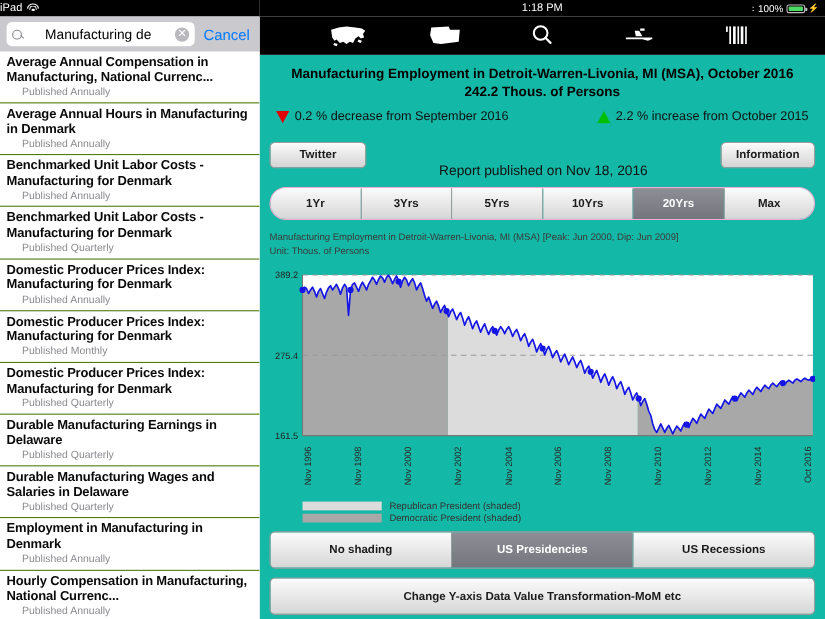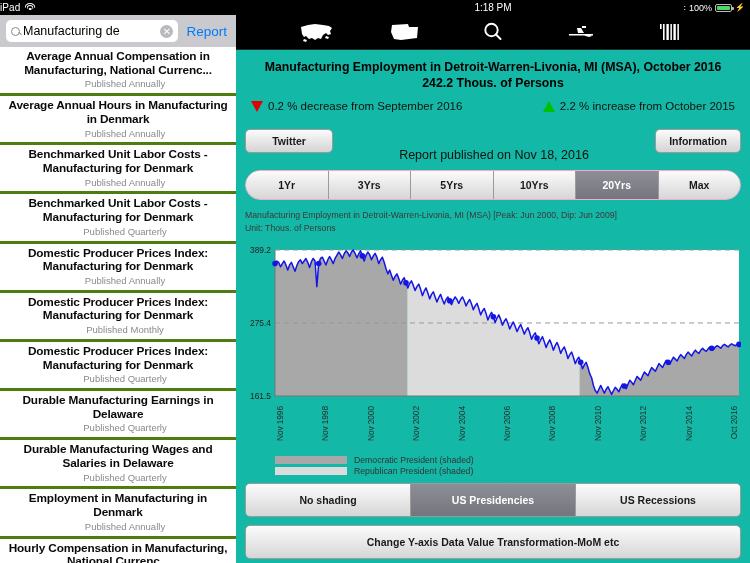--- a/index.html
+++ b/index.html
@@ -29,41 +29,41 @@
   .wifi-ico i:nth-child(1){ width:11px; height:5px; top:0; }
   .wifi-ico i:nth-child(2){ width:7px;  height:3.5px; top:2.2px; }
   .wifi-ico i:nth-child(3){ width:2.6px;height:2.2px; top:4.6px; background:#fff; border-radius:50%; border:none; }
 
   .searchbar {
     height:32px; background:#c9c9ce; display:flex; align-items:center;
     padding:0 6px; gap:5px;
   }
   .search-field {
     flex:1; height:22px; background:#fff; border-radius:5px;
-    display:flex; align-items:center; padding:0 5px; gap:3px; position:relative;
+    display:flex; align-items:center; padding:0 5px; gap:21px; position:relative;
   }
   .mag {
     width:9px; height:9px; border:1.4px solid #8a8a8f; border-radius:50%;
     position:relative; flex:0 0 auto;
   }
   .mag::after {
     content:""; position:absolute; width:4px; height:1.4px; background:#8a8a8f;
     right:-3.4px; bottom:0.3px; transform:rotate(45deg);
   }
   .search-text { flex:1; font-size:12.5px; color:#000; }
   .clear-btn {
     width:13px; height:13px; border-radius:50%; background:#b9b9bd;
     color:#fff; font-size:10px; line-height:13px; text-align:center;
     font-family:"DejaVu Sans", sans-serif; flex:0 0 auto; cursor:pointer;
   }
   .cancel-btn { color:#007aff; font-size:13.5px; padding:0 3px; cursor:pointer; }
 
   .results { flex:1; overflow:hidden; background:#fff; }
   .result-item {
-    padding:3px 6px 2px 6px; border-bottom:3px solid #4d7c0f; cursor:pointer;text-align:center;
+    padding:3px 6px 2px 6px; border-bottom:1px solid #4d7c0f; cursor:pointer;
   }
   .result-title {
     font-size:11.8px; font-weight:bold; color:#0a0a0a; line-height:1.16;
     letter-spacing:-0.15px;
   }
   .result-sub {
     font-size:9.5px; color:#8a8a8f; padding-left:14px; line-height:1.35; margin-top:1px;
   }
 
   
@@ -198,21 +198,21 @@
           <i></i>
         </span>
     </div>
 
     <div class="searchbar">
       <div class="search-field">
         <span class="mag"></span>
         <span class="search-text">Manufacturing de</span>
         <span class="clear-btn">✕</span>
       </div>
-      <span class="cancel-btn">Report</span>
+      <span class="cancel-btn">Cancel</span>
     </div>
 
     <div class="results" id="results-list">
         <div class="result-item">
           <div class="result-title">Average Annual Compensation in Manufacturing, National Currenc...</div>
           <div class="result-sub">Published Annually</div>
         </div>
         <div class="result-item">
           <div class="result-title">Average Annual Hours in Manufacturing in Denmark</div>
           <div class="result-sub">Published Annually</div>
@@ -384,26 +384,26 @@
             <div class="xlab" style="left: 227px;">Nov 2006</div>
             <div class="xlab" style="left: 272.4px;">Nov 2008</div>
             <div class="xlab" style="left: 317.8px;">Nov 2010</div>
             <div class="xlab" style="left: 363.2px;">Nov 2012</div>
             <div class="xlab" style="left: 408.6px;">Nov 2014</div>
             <div class="xlab" style="left: 454px;">Oct 2016</div>
           </div>
 
         <div class="legend" id="legend">
             <div class="legend-row">
+              <span class="legend-swatch" style="background: rgb(220, 220, 220);"></span>
+              <span class="legend-label">Republican President (shaded)</span>
+            </div>
+            <div class="legend-row">
               <span class="legend-swatch" style="background: rgb(168, 168, 168);"></span>
               <span class="legend-label">Democratic President (shaded)</span>
-            </div>
-            <div class="legend-row">
-              <span class="legend-swatch" style="background: rgb(220, 220, 220);"></span>
-              <span class="legend-label">Republican President (shaded)</span>
             </div>
           </div>
       </div>
 
       <div class="bottom-controls">
         <div class="segmented2" id="shading-tabs">
             <div class="seg2">No shading</div>
             <div class="seg2 active">US Presidencies</div>
             <div class="seg2">US Recessions</div>
           </div>

